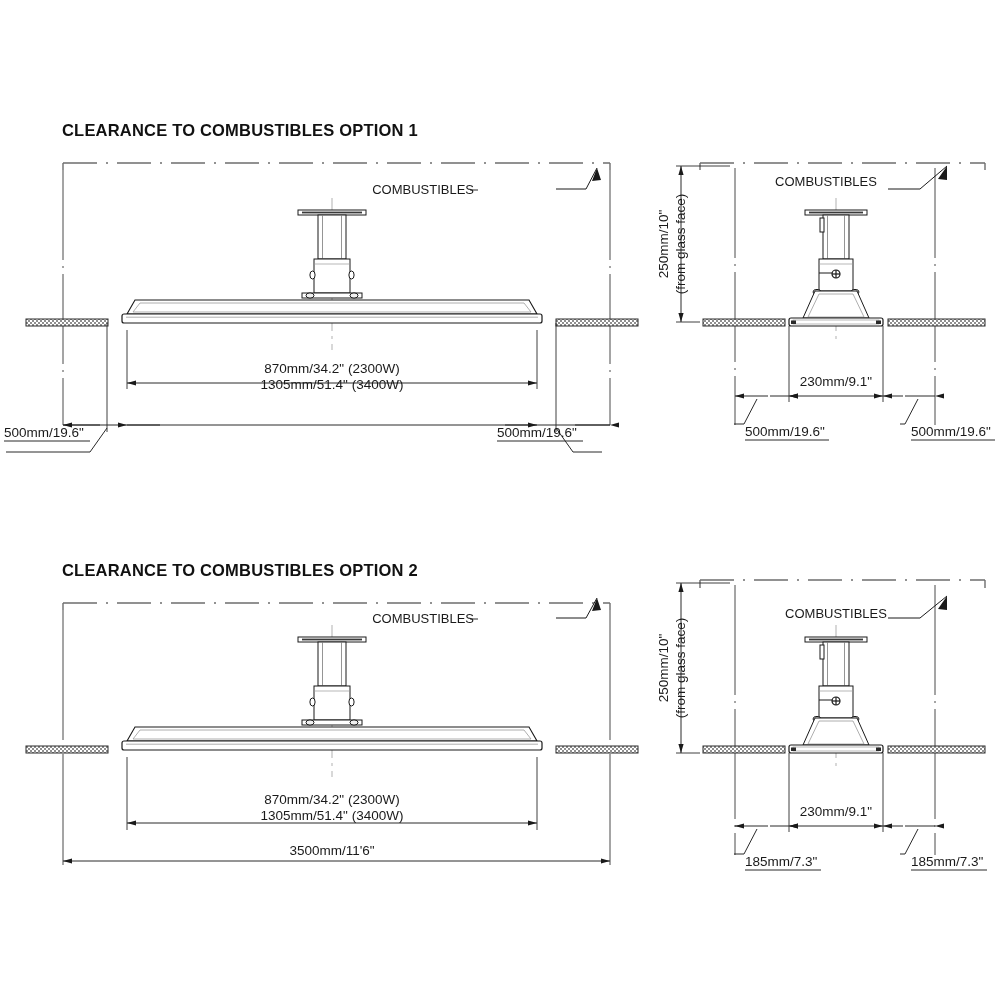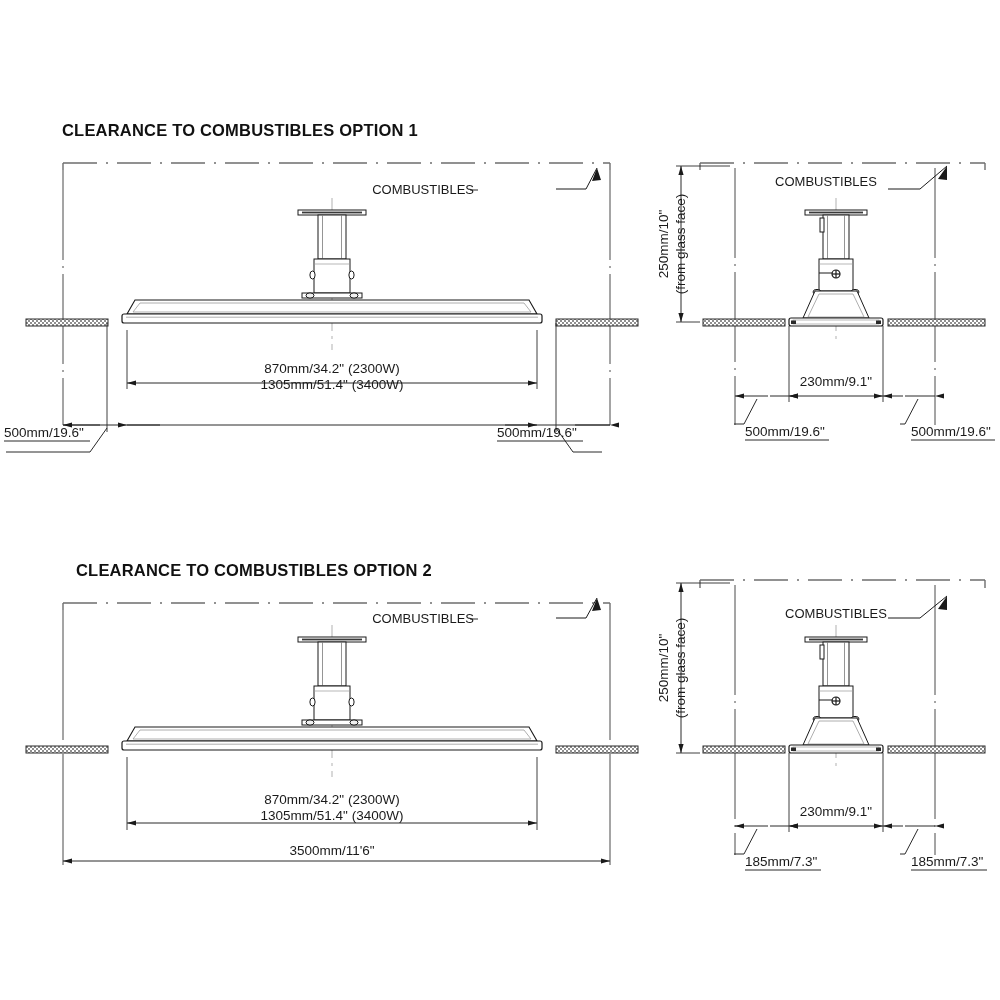--- a/index.html
+++ b/index.html
@@ -29,21 +29,21 @@
   }
   .title {
     position: absolute;
     font-weight: bold;
     font-size: 16.5px;
     letter-spacing: 0.2px;
     color: #111111;
     white-space: nowrap;
   }
   #title-opt1 { left: 62px; top: 121px; }
-  #title-opt2 { left: 76px; top: 561px; }
+  #title-opt2 { left: 62px; top: 561px; }
 </style>
 </head>
 <body>
 
 <div class="sheet">
 
   <div class="title" id="title-opt1">CLEARANCE TO COMBUSTIBLES OPTION 1</div>
 
   <div class="title" id="title-opt2">CLEARANCE TO COMBUSTIBLES OPTION 2</div>
 

